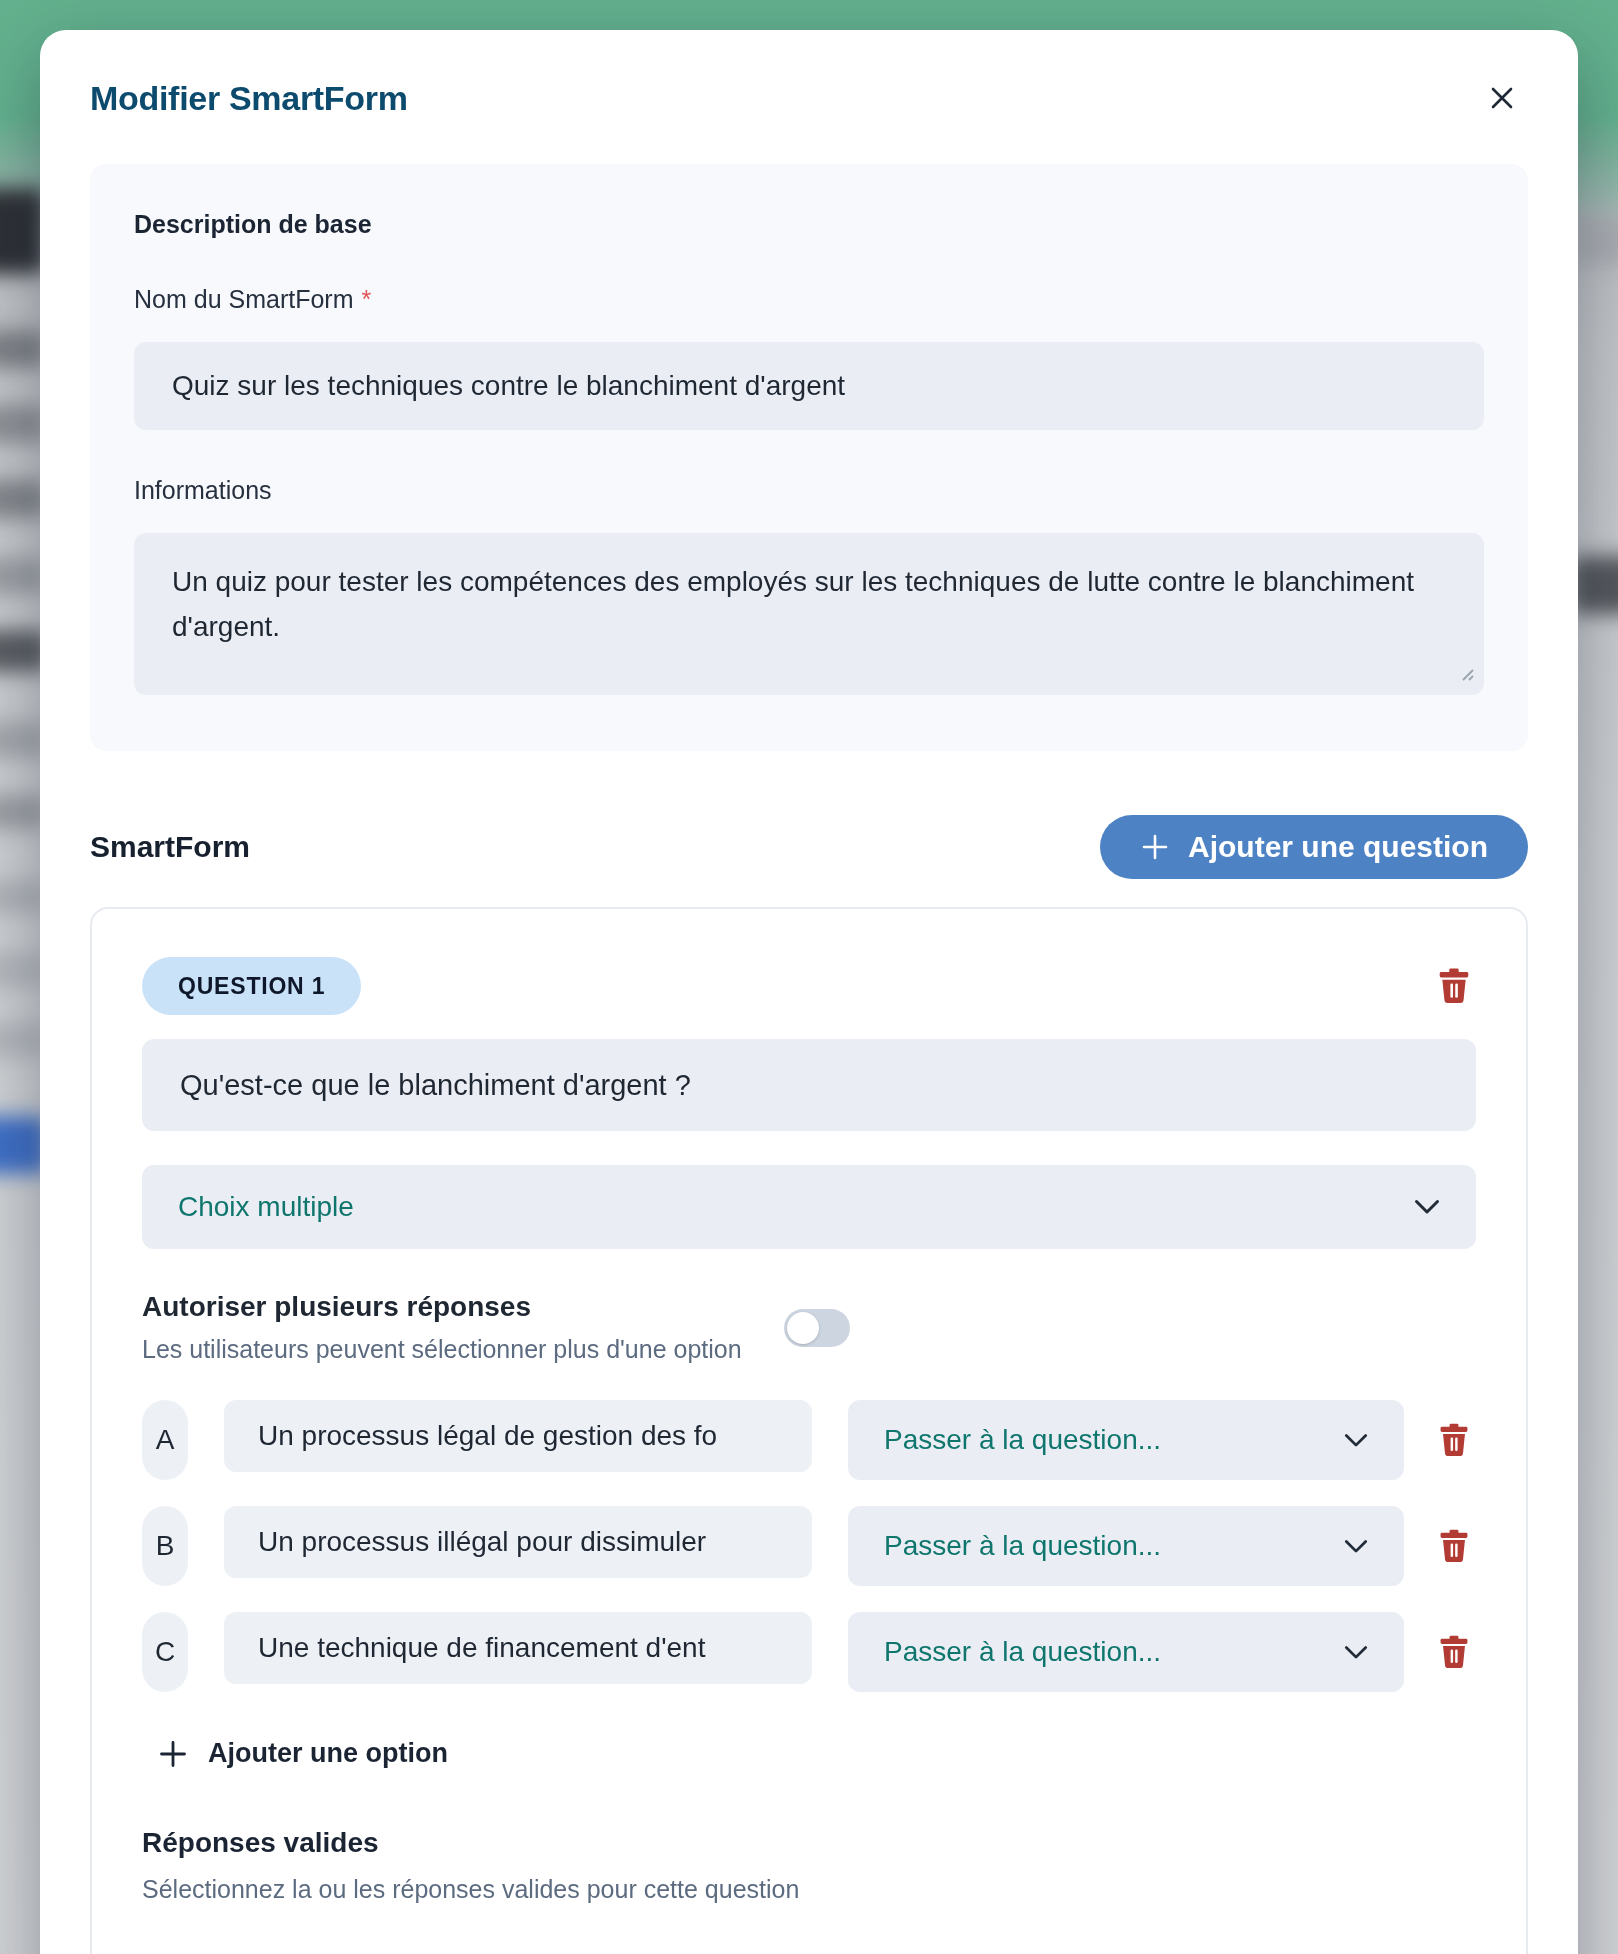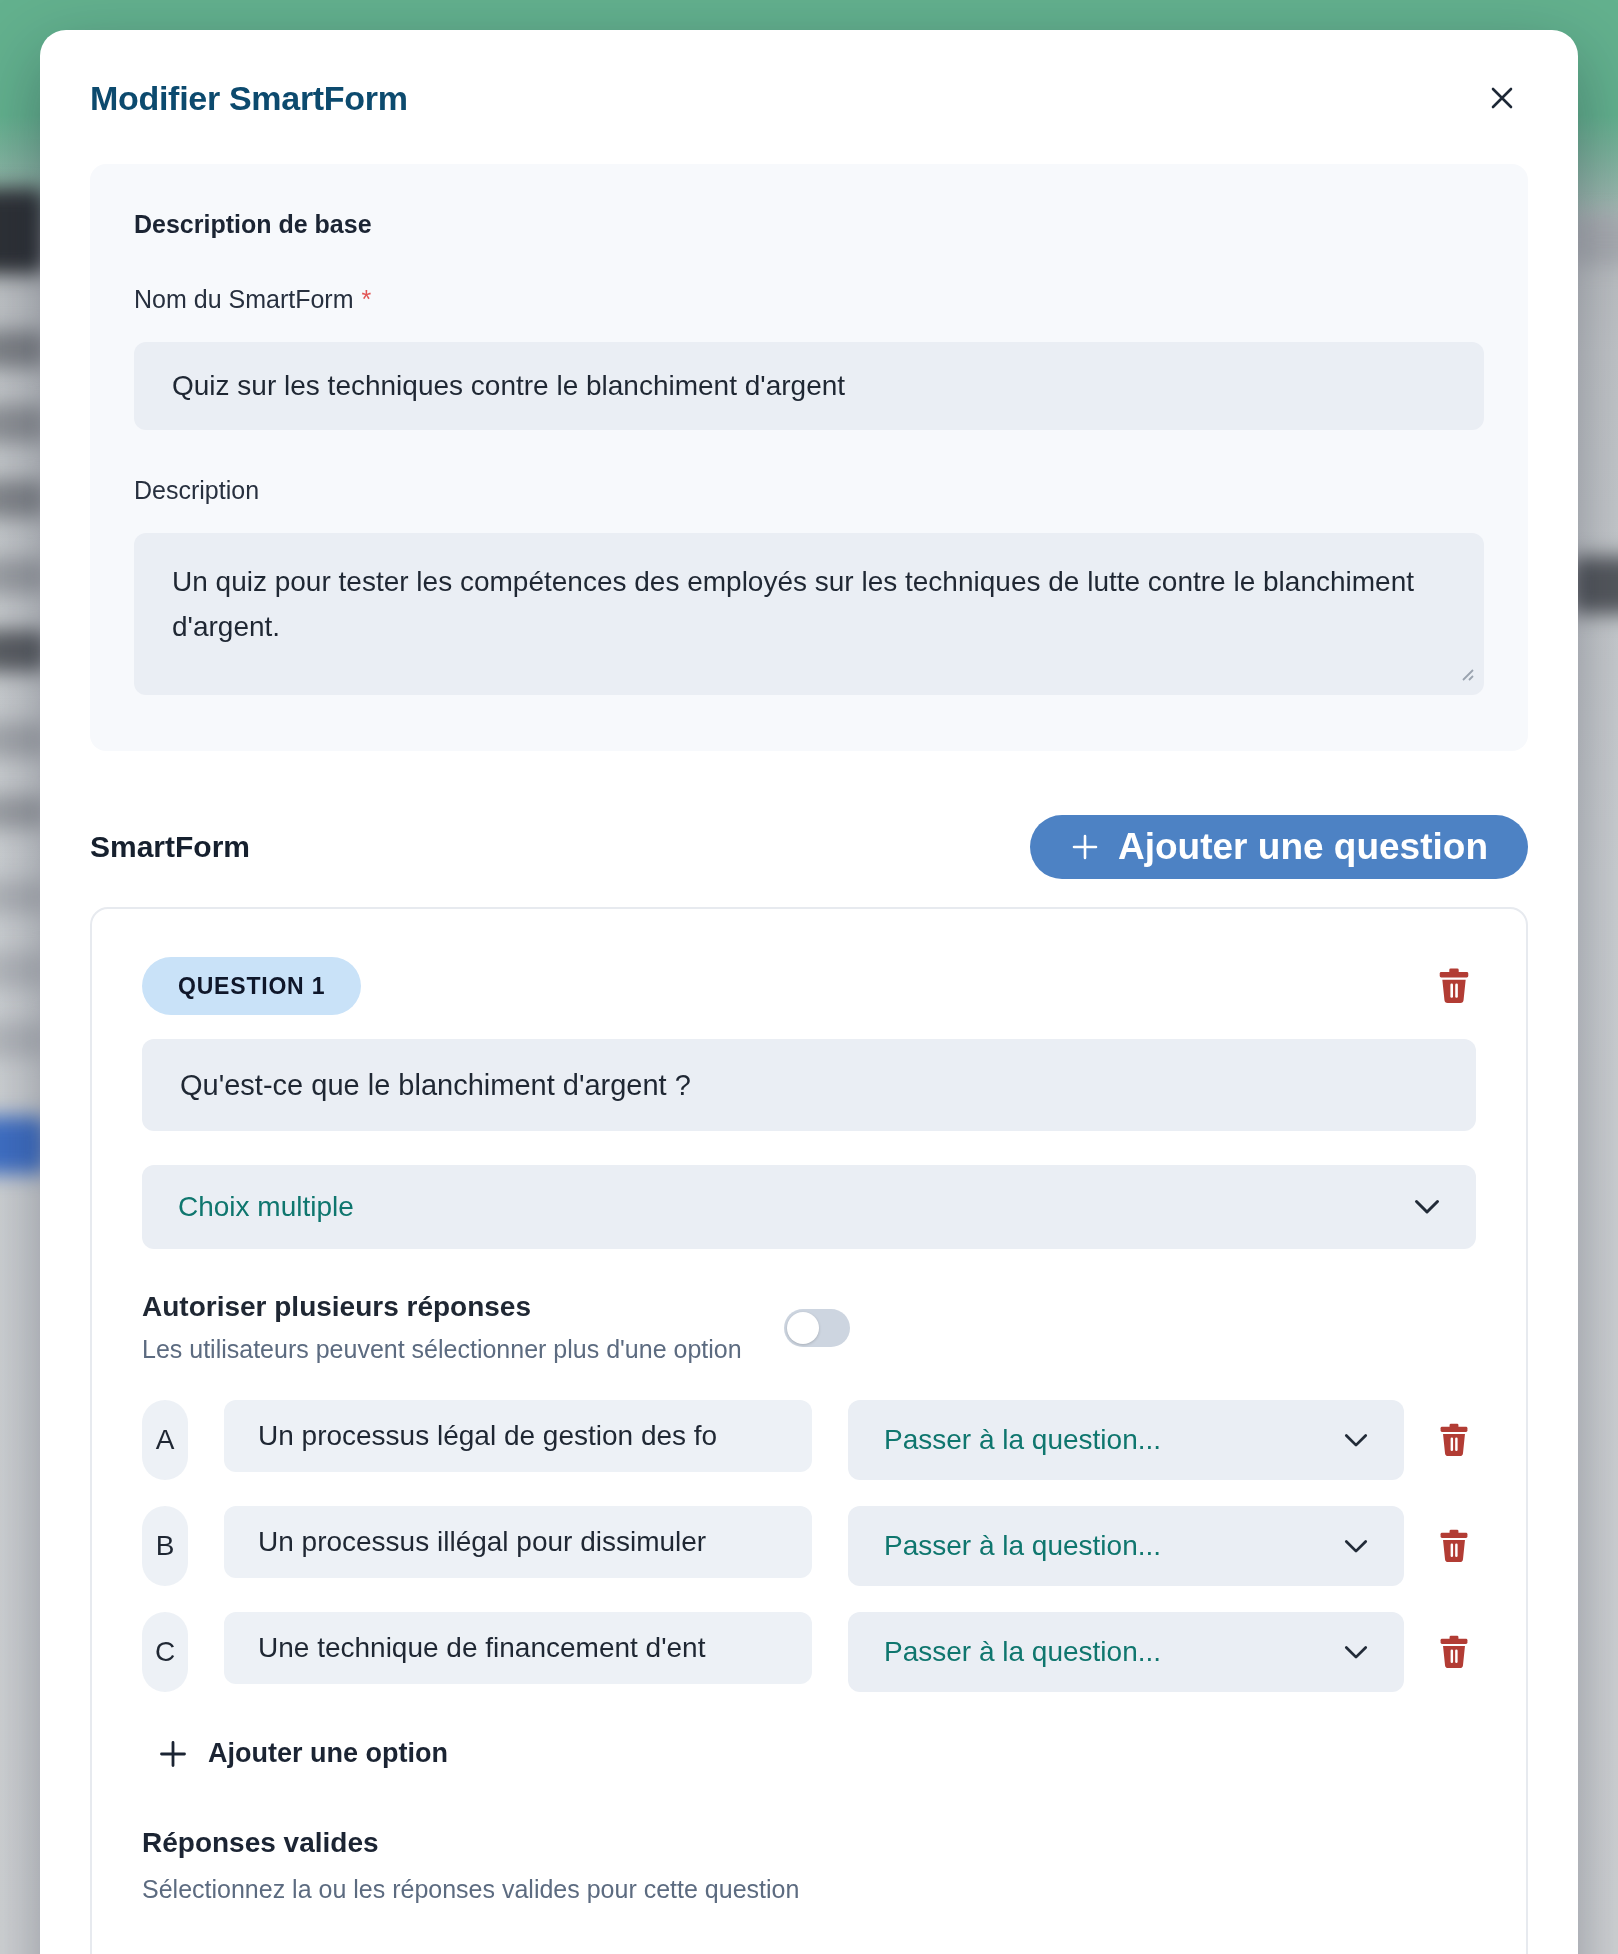--- a/index.html
+++ b/index.html
@@ -33,21 +33,21 @@
     font-family:"Liberation Sans",sans-serif;outline:none;}
   .textarea-wrap{position:relative;margin-top:28px;}
   .desc-textarea{display:block;box-sizing:border-box;width:100%;height:162px;background:#eaeef4;border:none;border-radius:12px;
     padding:26px 38px;font-size:28px;line-height:45px;color:#1f2733;resize:none;outline:none;
     font-family:"Liberation Sans",sans-serif;}
   .resize-handle{position:absolute;right:9px;bottom:9px;}
   
   .questions-header{margin-top:64px;display:flex;justify-content:space-between;align-items:center;}
   .questions-title{font-size:30px;font-weight:700;color:#16202e;}
   .add-question-btn{display:flex;align-items:center;gap:18px;height:64px;padding:0 40px;border:none;cursor:pointer;
-    border-radius:32px;background:#4d82c4;color:#ffffff;font-size:37px;font-weight:600;font-family:"Liberation Sans",sans-serif;}
+    border-radius:32px;background:#4d82c4;color:#ffffff;font-size:30px;font-weight:600;font-family:"Liberation Sans",sans-serif;}
   
   .question-card{margin-top:28px;border:2px solid #e7eaef;border-radius:18px;background:#fff;
     box-sizing:border-box;padding:48px 50px;height:1120px;}
   .badge-row{display:flex;justify-content:space-between;align-items:center;}
   .q-badge{background:#c9e2f8;color:#0f172a;font-size:23px;font-weight:700;letter-spacing:.8px;
     height:58px;padding:0 36px;border-radius:999px;display:flex;align-items:center;}
   .icon-btn{background:none;border:none;cursor:pointer;padding:0;display:flex;align-items:center;justify-content:center;width:44px;height:44px;}
   .q-input{margin-top:24px;height:92px;font-size:29px;}
   .select{display:flex;justify-content:space-between;align-items:center;box-sizing:border-box;
     background:#eaeef4;border-radius:12px;padding:0 36px;font-size:28px;color:#0f766e;cursor:pointer;}
@@ -113,21 +113,21 @@
   </div>
 
   <div class="info-card">
     <div class="section-title">Description de base</div>
 
     <div class="field-label">
       <span>Nom du SmartForm</span><span class="req">*</span>
     </div>
     <input class="text-input" type="text" value="Quiz sur les techniques contre le blanchiment d'argent" style="">
 
-    <div class="field-label">Description</div>
+    <div class="field-label">Informations</div>
     <div class="textarea-wrap">
       <textarea class="desc-textarea" style="">Un quiz pour tester les compétences des employés sur les techniques de lutte contre le blanchiment d'argent.</textarea>
       <span class="resize-handle">
         <svg width="18" height="18" viewBox="0 0 18 18">
             <path d="M16 6 L6 16 M16 12 L12 16" stroke="#9aa3af" stroke-width="1.8" fill="none"></path>
           </svg>
       </span>
     </div>
   </div>
 

